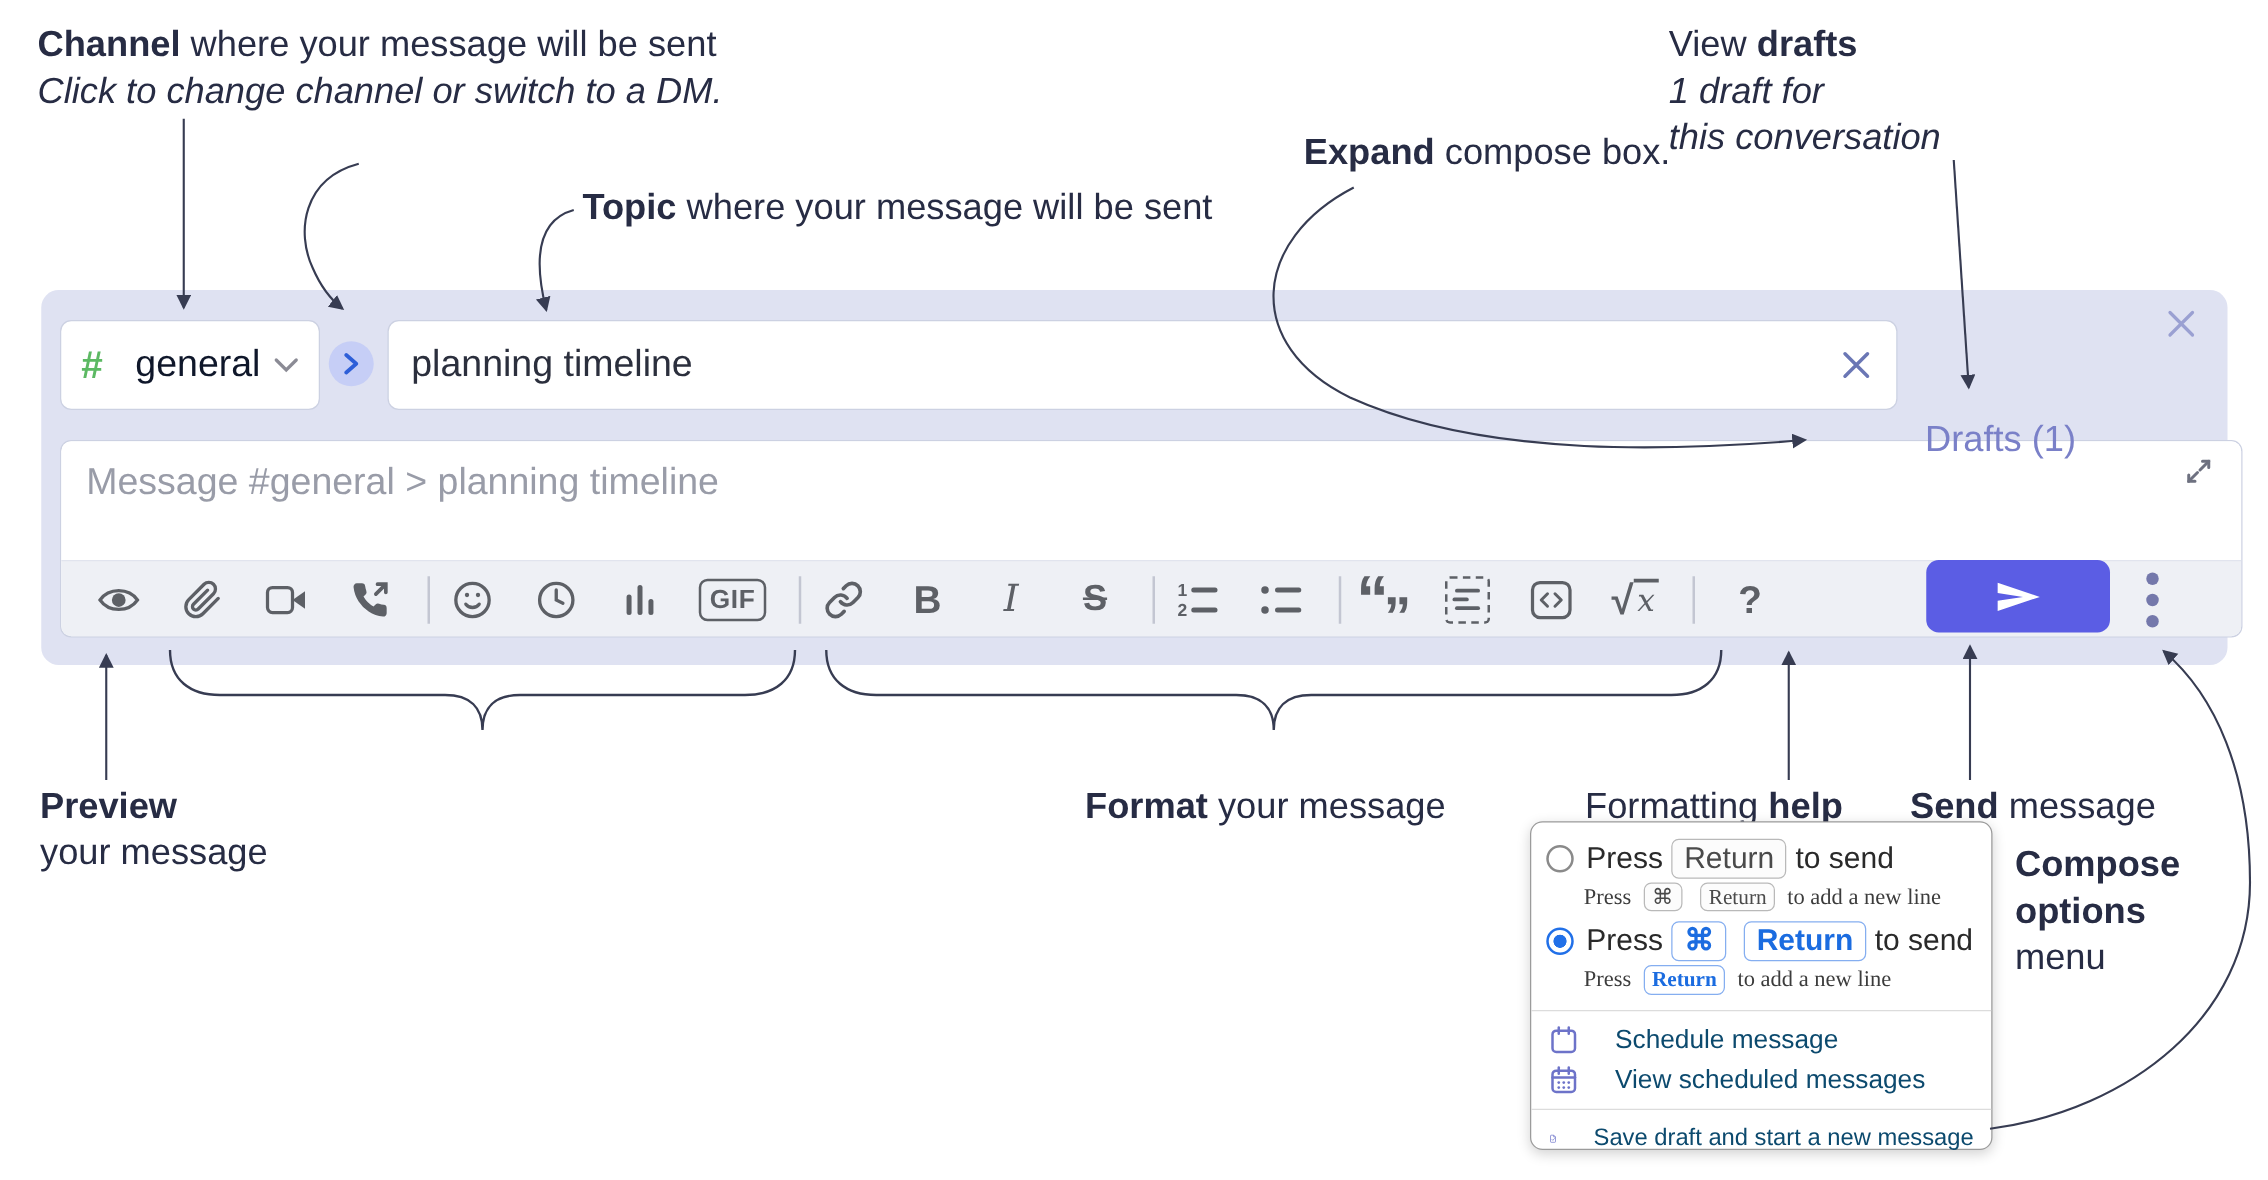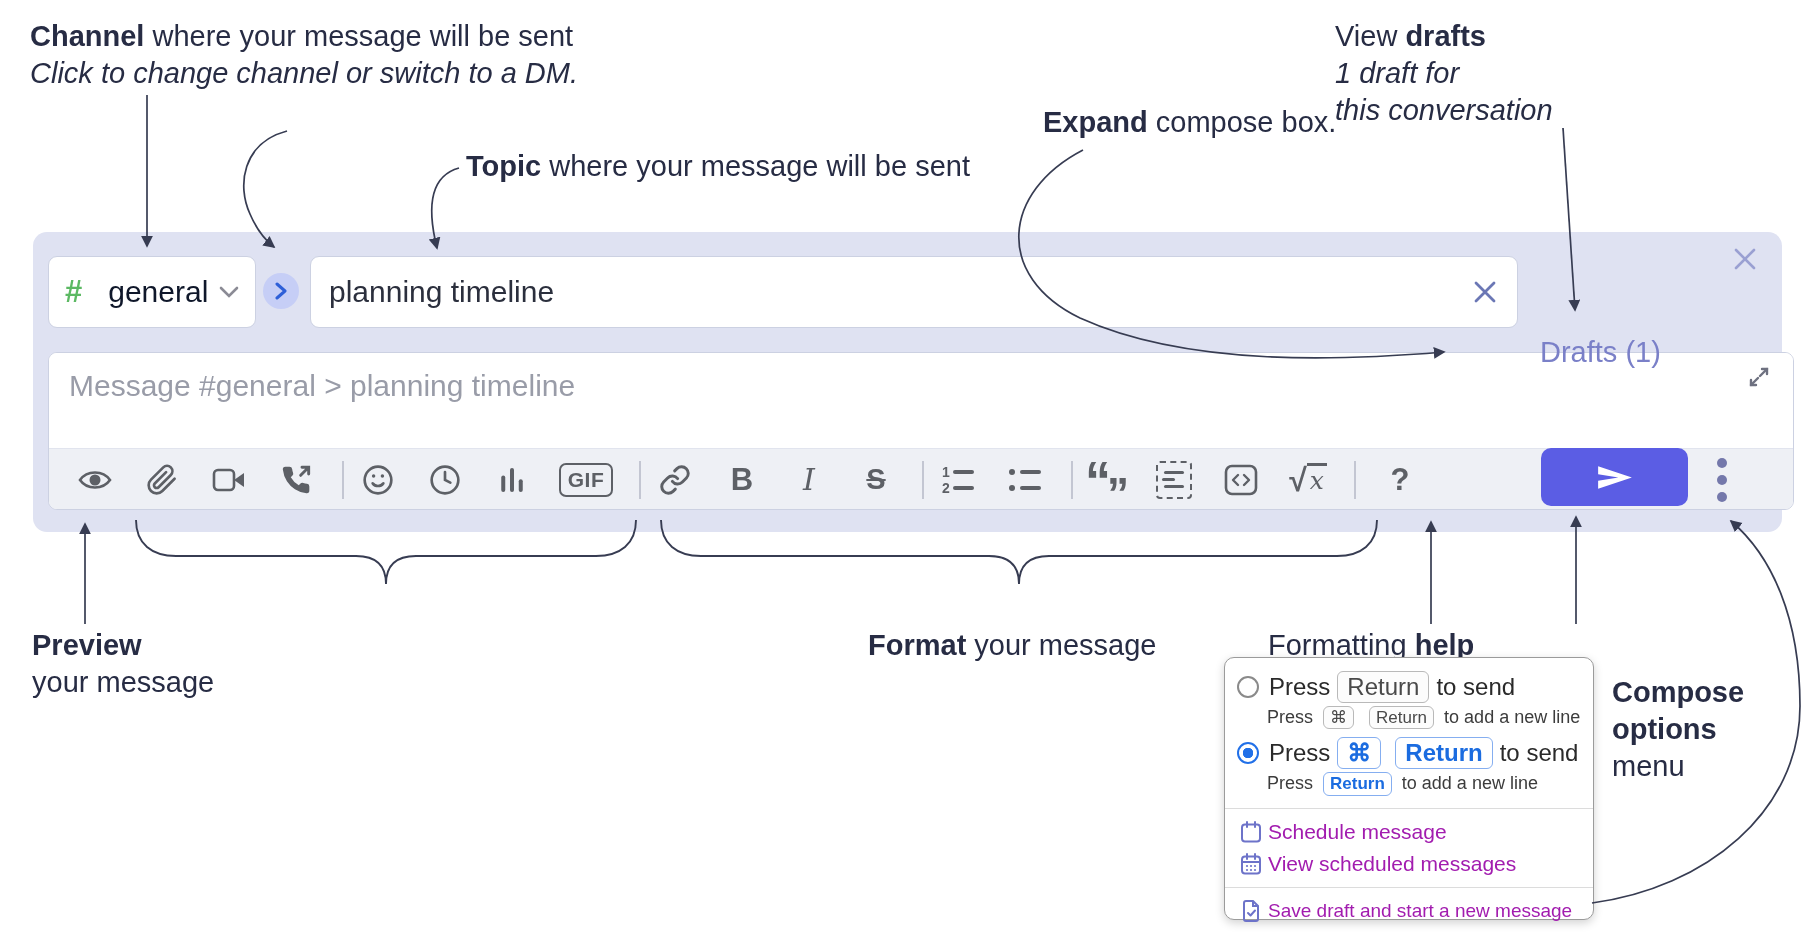--- a/index.html
+++ b/index.html
@@ -61,28 +61,28 @@
   #dots i{width:10px;height:10px;border-radius:50%;background:#7478ab;display:block;}
   #compose-close{position:absolute;right:22px;top:12px;cursor:pointer;}
 
   
   #options-menu{position:absolute;left:1224px;top:657px;width:370px;height:263px;background:#fff;
                 border:1.5px solid #9b9b9b;border-radius:10px;box-shadow:0 3px 10px rgba(0,0,0,.18);
                 box-sizing:border-box;padding:10px 0;z-index:10;font-size:24px;color:#2a2a2a;}
   .radio-row{display:flex;align-items:center;padding:3px 12px;white-space:nowrap;cursor:pointer;}
   .radio{width:18px;height:18px;border:2px solid #8a8a8a;border-radius:50%;margin-right:10px;flex:none;}
   .radio.sel{border-color:#2170e8;background:radial-gradient(circle,#2170e8 0 5px,transparent 5.5px);}
-  .sub-row{padding:0 8px 5px 42px;font-size:18px;color:#3c3c3c;white-space:nowrap;}
+  .sub-row{padding:0 8px 5px 42px;font-size:18px;color:#3c3c3c;white-space:nowrap;font-family:Liberation Serif, serif;}
   .keycap{display:inline-block;border:1.5px solid #b9b9b9;border-radius:6px;background:#fcfcfc;
           padding:0 9px;margin:0 7px;color:#4a4a4a;line-height:1.25;}
   .keycap.small{font-size:17px;padding:0 6px;margin:0 5px;}
   .keycap.blue{border-color:#85aef0;color:#1b6ce0;background:#fff;font-weight:600;}
   .menu-div{border-top:1px solid #dcdcdc;margin:7px 0;}
-  .menu-item{display:flex;align-items:center;gap:5px;padding:4px 14px;font-size:21px;
-             color:#a21caf;white-space:nowrap;cursor:pointer;}
+  .menu-item{display:flex;align-items:center;gap:29px;padding:4px 14px;font-size:21px;
+             color:#0c4a6e;white-space:nowrap;cursor:pointer;}
   .menu-item.tight{font-size:19px;}
 </style>
 </head>
 <body>
 
 <div class="canvas">
 
   <svg class="overlay">
     <defs>
       <marker id="ah" markerWidth="9" markerHeight="9" refX="6" refY="3.5" orient="auto">
@@ -306,20 +306,23 @@
   <div class="ann" style="left:32px;top:627px;">
     <div class="b">Preview</div>
     <div>your message</div>
   </div>
   <div class="ann" style="left:868px;top:627px;">
     <span class="b">Format</span><span> your message</span>
   </div>
   <div class="ann" style="left:1268px;top:627px;">
     <span>Formatting </span><span class="b">help</span>
   </div>
+  <div class="ann" style="left:1528px;top:627px;">
+    <span class="b">Send</span><span> message</span>
+  </div>
   <div class="ann" style="left:1612px;top:674px;">
     <div class="b">Compose</div>
     <div class="b">options</div>
     <div>menu</div>
   </div>
 
   <div id="options-menu">
     <div class="radio-row">
       <span class="radio"></span>
       <span>Press</span>

